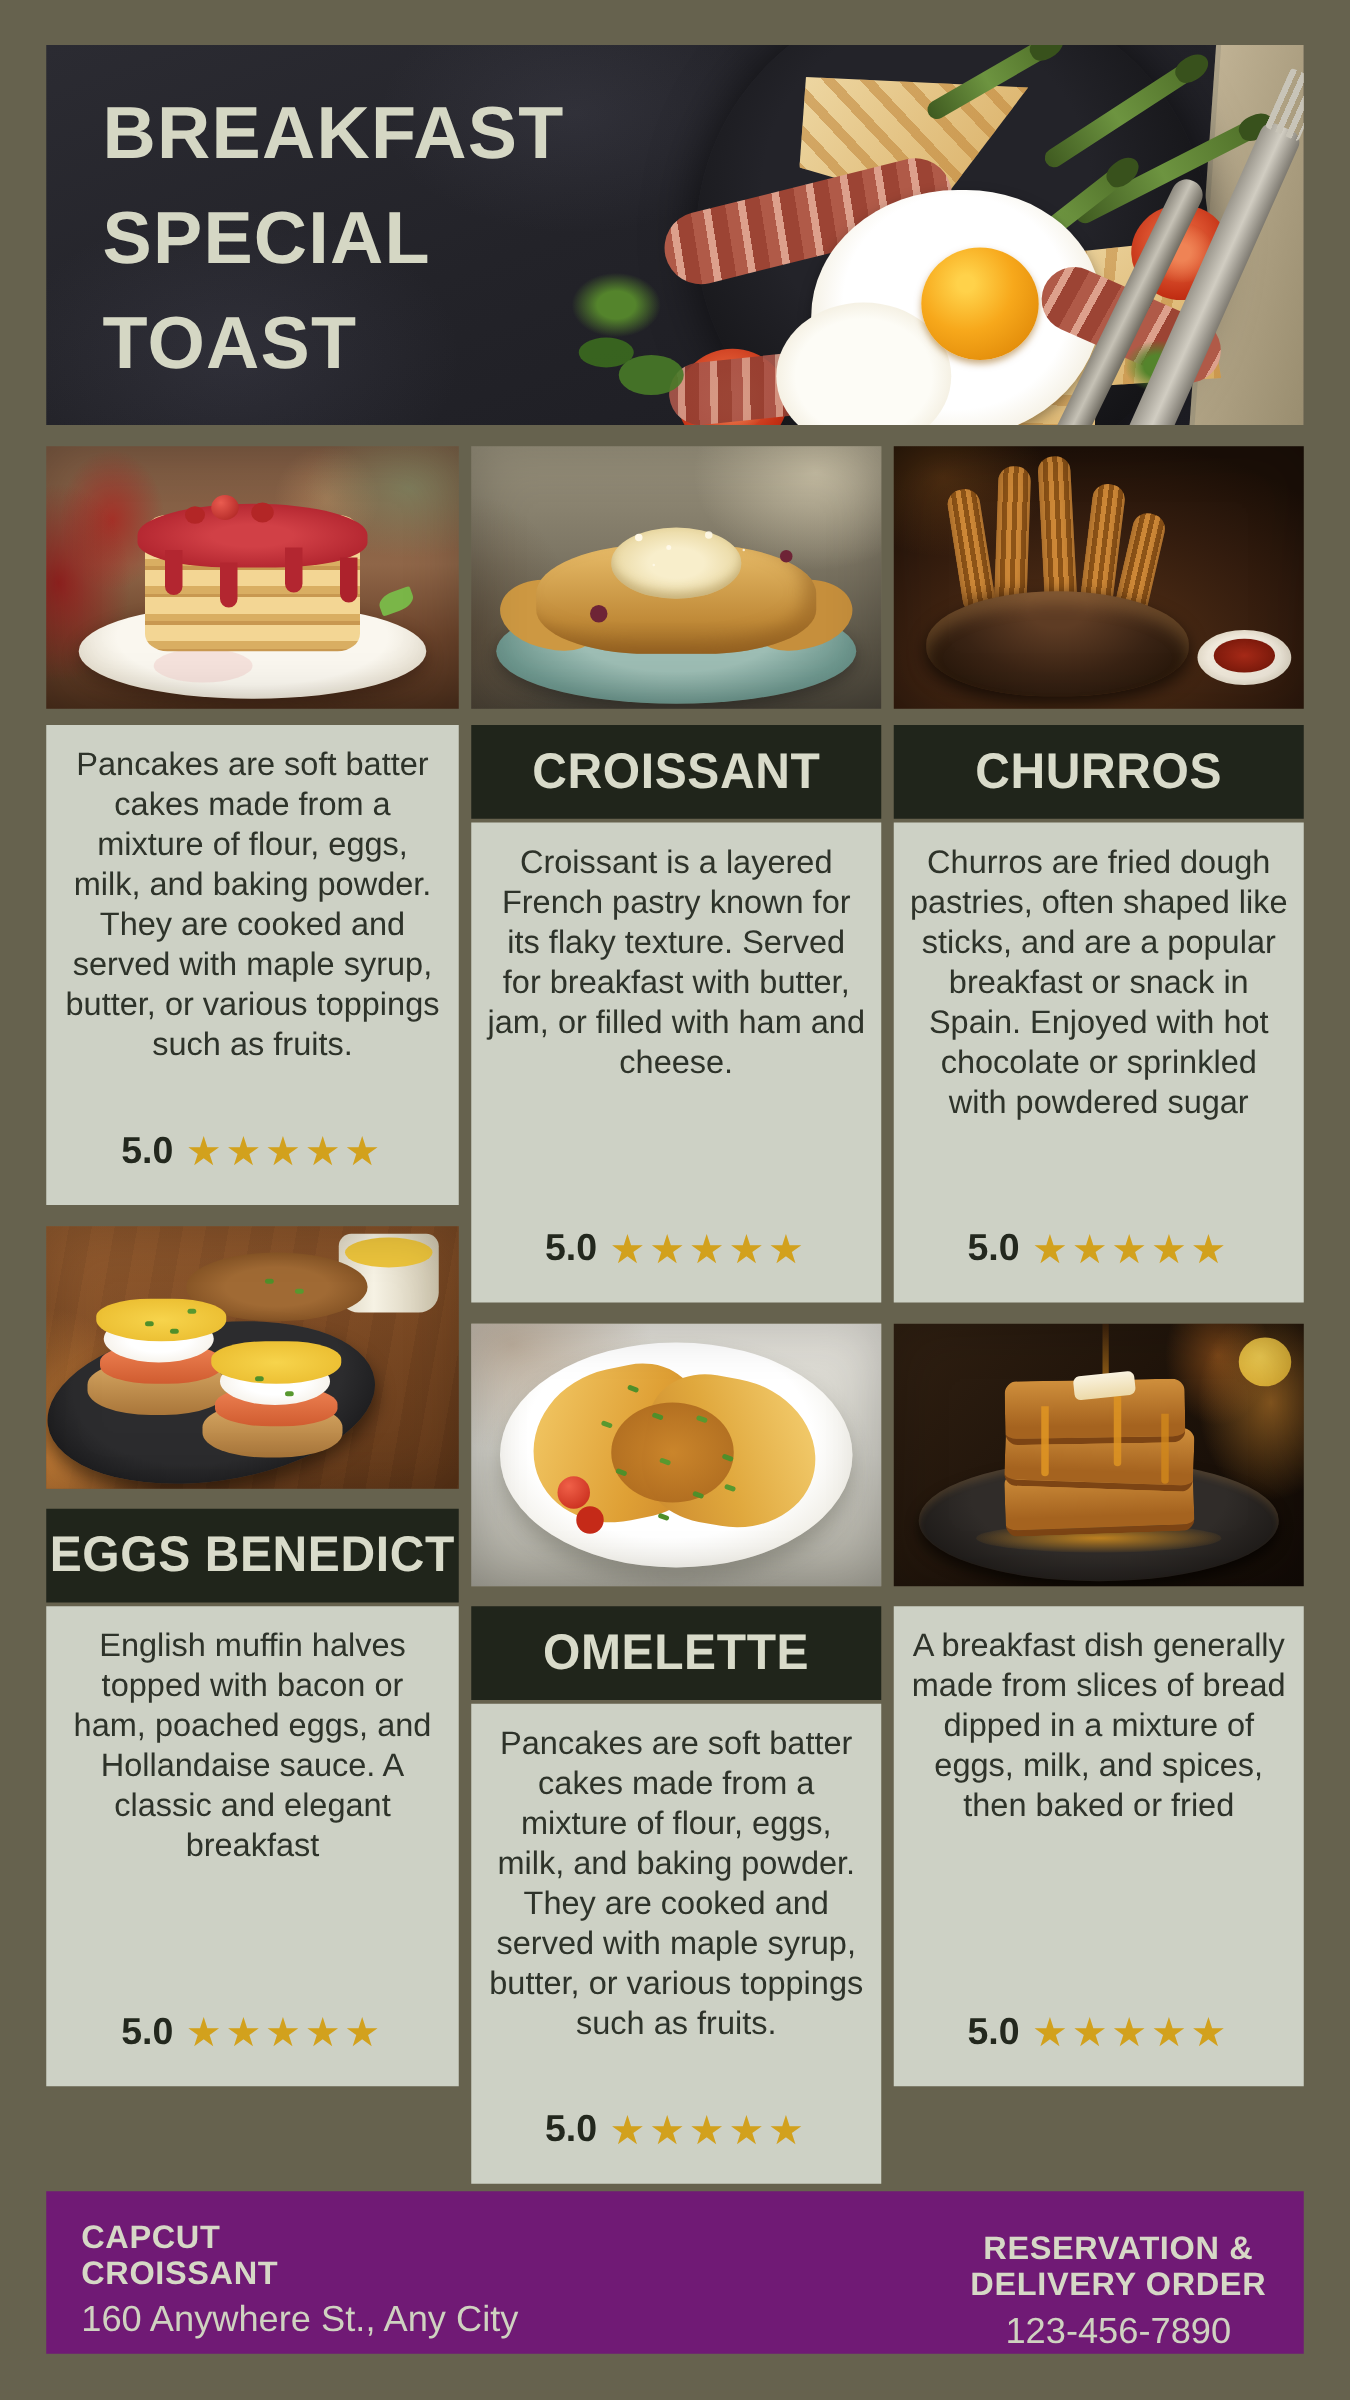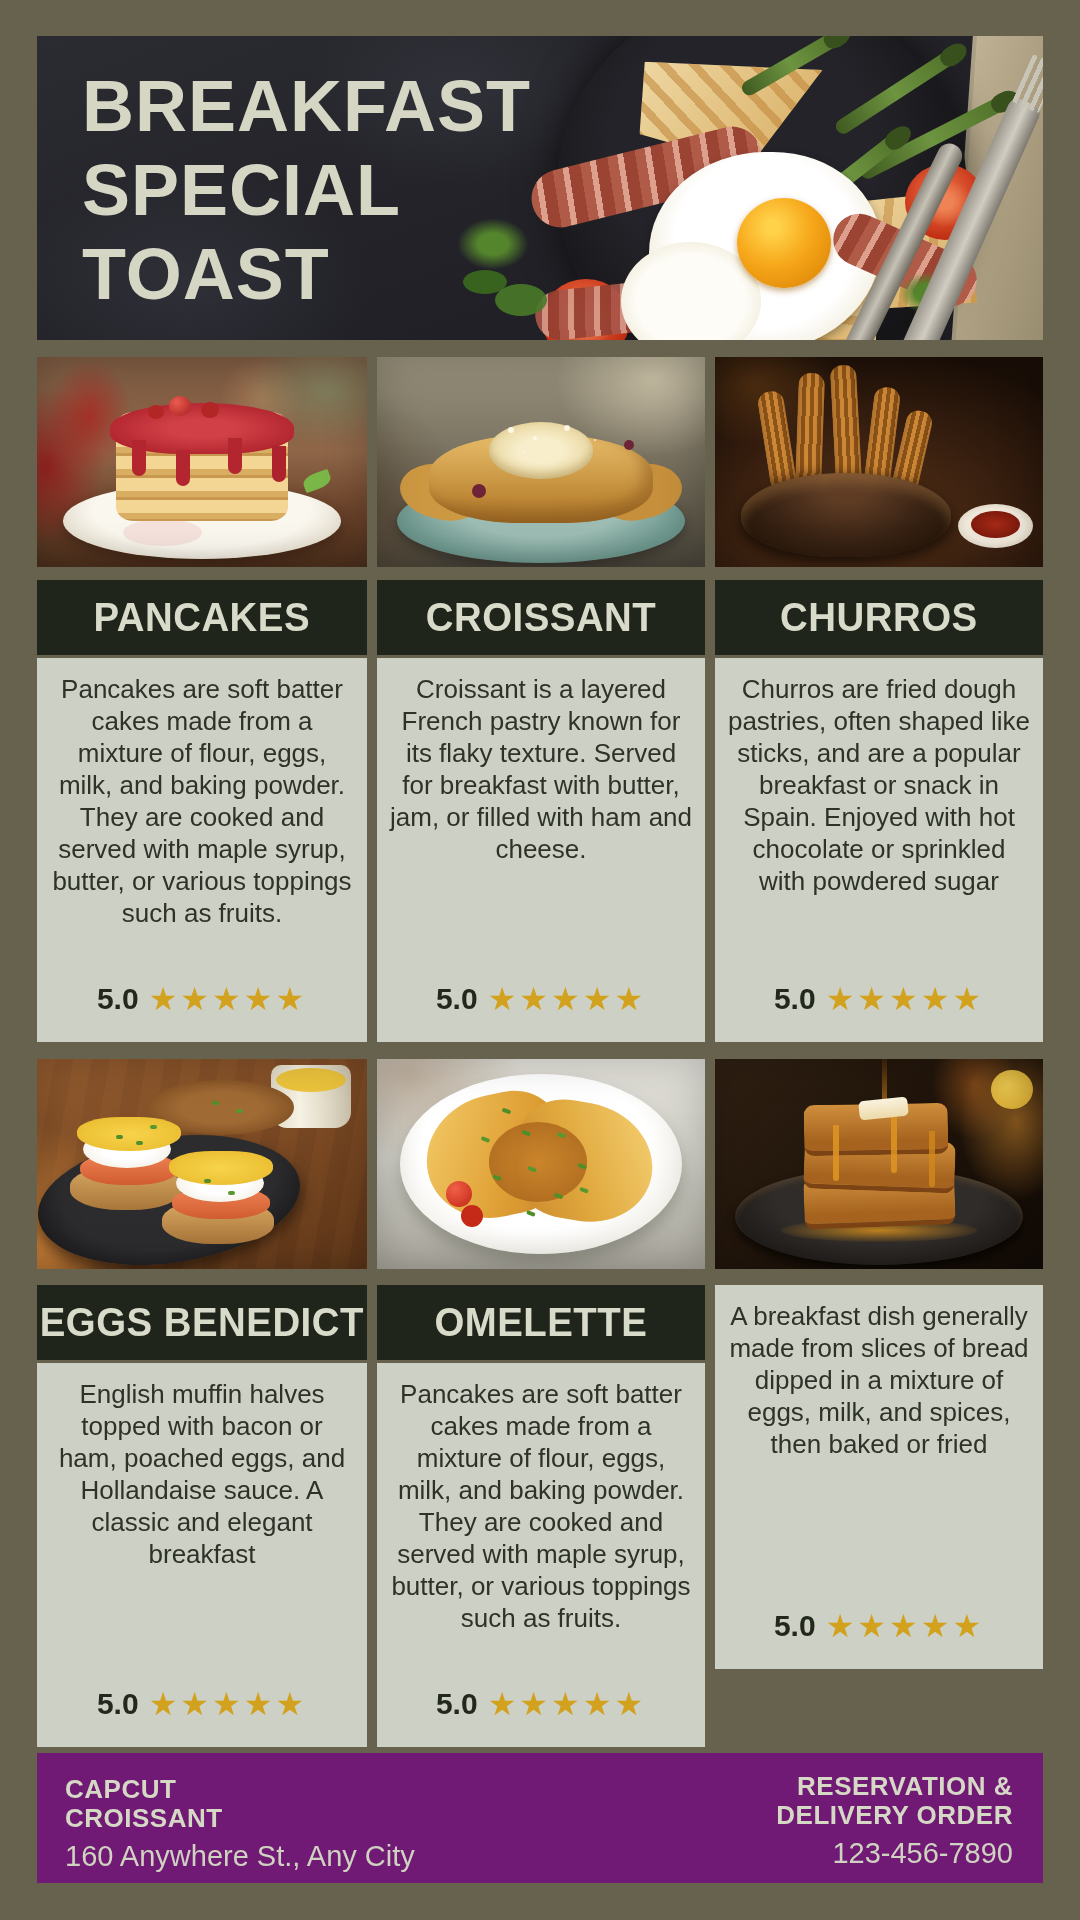--- a/index.html
+++ b/index.html
@@ -7,21 +7,21 @@
   .poster{position:relative;width:1080px;height:1920px;background:#66624e;overflow:hidden;}
 
   
   .banner{position:absolute;left:37px;top:36px;width:1006px;height:304px;overflow:hidden;
     background:
       radial-gradient(300px 200px at 15% 82%, rgba(96,96,118,.20), transparent 60%),
       radial-gradient(260px 160px at 42% 18%, rgba(116,116,138,.14), transparent 60%),
       radial-gradient(200px 140px at 70% 90%, rgba(90,90,110,.12), transparent 60%),
       linear-gradient(160deg,#2b2b32 0%,#232329 45%,#1c1c22 100%);}
   .banner-title{position:absolute;left:45px;top:28px;z-index:5;color:#d5d7c4;font-weight:bold;
-    font-size:72px;line-height:84px;letter-spacing:1px;}
+    font-size:59px;line-height:84px;letter-spacing:1px;}
   .banner-title span{display:block;}
   .art{position:absolute;}
 
   .b-napkin{left:925px;top:-12px;width:130px;height:340px;transform:rotate(4deg);
     background:linear-gradient(100deg,#c0b294 0%,#a89b7d 45%,#8d8264 100%);
     border-left:4px solid rgba(255,255,255,.16);}
   .b-plate{left:520px;top:-45px;width:410px;height:395px;border-radius:50%;
     background:radial-gradient(circle at 45% 40%, #232329 40%, #151518 72%, #0c0c0e 95%);
     box-shadow:0 0 40px rgba(0,0,0,.6);}
   .b-toast1{left:600px;top:14px;width:190px;height:118px;transform:rotate(-8deg);
@@ -210,21 +210,21 @@
     background:linear-gradient(#faf3e0,#ecd9a8);}
   .t6-pool{left:20%;bottom:13%;width:60%;height:11%;border-radius:50%;opacity:.85;
     background:radial-gradient(#d8901f, rgba(216,144,31,0) 78%);}
   .t6-drip{left:36%;bottom:42%;width:6px;height:56px;border-radius:0 0 4px 4px;background:rgba(222,148,34,.9);
     box-shadow:58px -8px 0 rgba(222,148,34,.85), 96px 6px 0 rgba(210,136,28,.8);}
 
   
   .footer{position:absolute;left:37px;top:1753px;width:1006px;height:130px;background:#701a75;
     display:flex;justify-content:space-between;}
   .f-left{padding:22px 0 0 28px;text-align:left;}
-  .f-right{padding:19px 30px 0 0;text-align:right;}
+  .f-right{padding:31px 30px 0 0;text-align:center;}
   .f-bold{color:#d6d8c6;font-weight:bold;font-size:26px;line-height:29px;letter-spacing:.5px;}
   .f-sub{color:#cfd2c0;font-size:29px;line-height:32px;margin-top:7px;font-weight:normal;}
 </style>
 </head>
 <body>
 
 <div class="poster">
 
   <div class="banner">
     <div class="banner-title">
@@ -258,23 +258,20 @@
 
     <div class="col">
       <div class="photo t1">
         <div class="art t1-plate"></div>
         <div class="art t1-cream"></div>
         <div class="art t1-stack"></div>
         <div class="art t1-syrup"></div>
         <div class="art t1-berry"></div>
         <div class="art t1-mint"></div>
       </div>
-      <div class="titlebar">
-        <span>PANCAKES</span>
-      </div>
       <div class="card">
         <p class="desc">Pancakes are soft batter cakes made from a mixture of flour, eggs, milk, and baking powder. They are cooked and served with maple syrup, butter, or various toppings such as fruits.</p>
         <div class="rating">
           <span class="score">5.0</span>
           <span class="stars">★★★★★</span>
         </div>
       </div>
       <div class="photo photo2 t4">
         <div class="art t4-ramekin"></div>
         <div class="art t4-board"></div>

